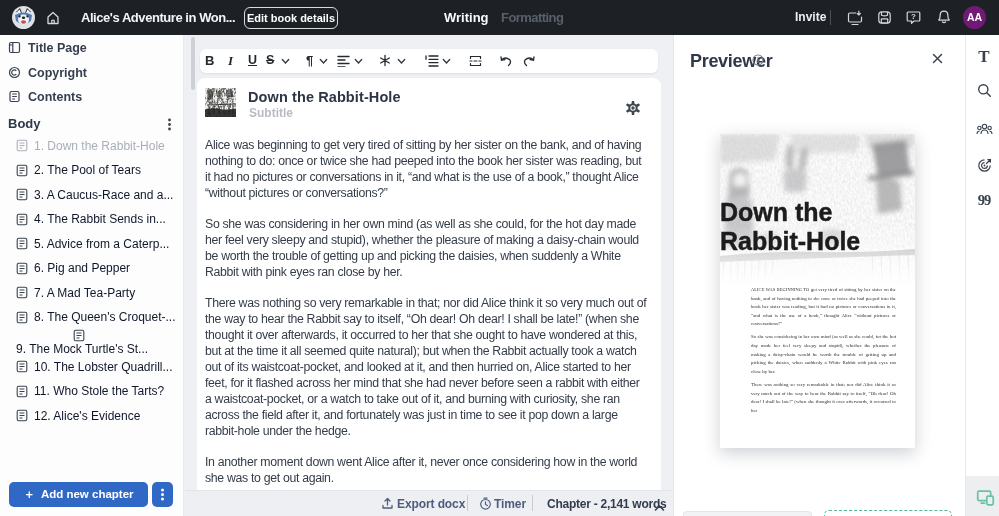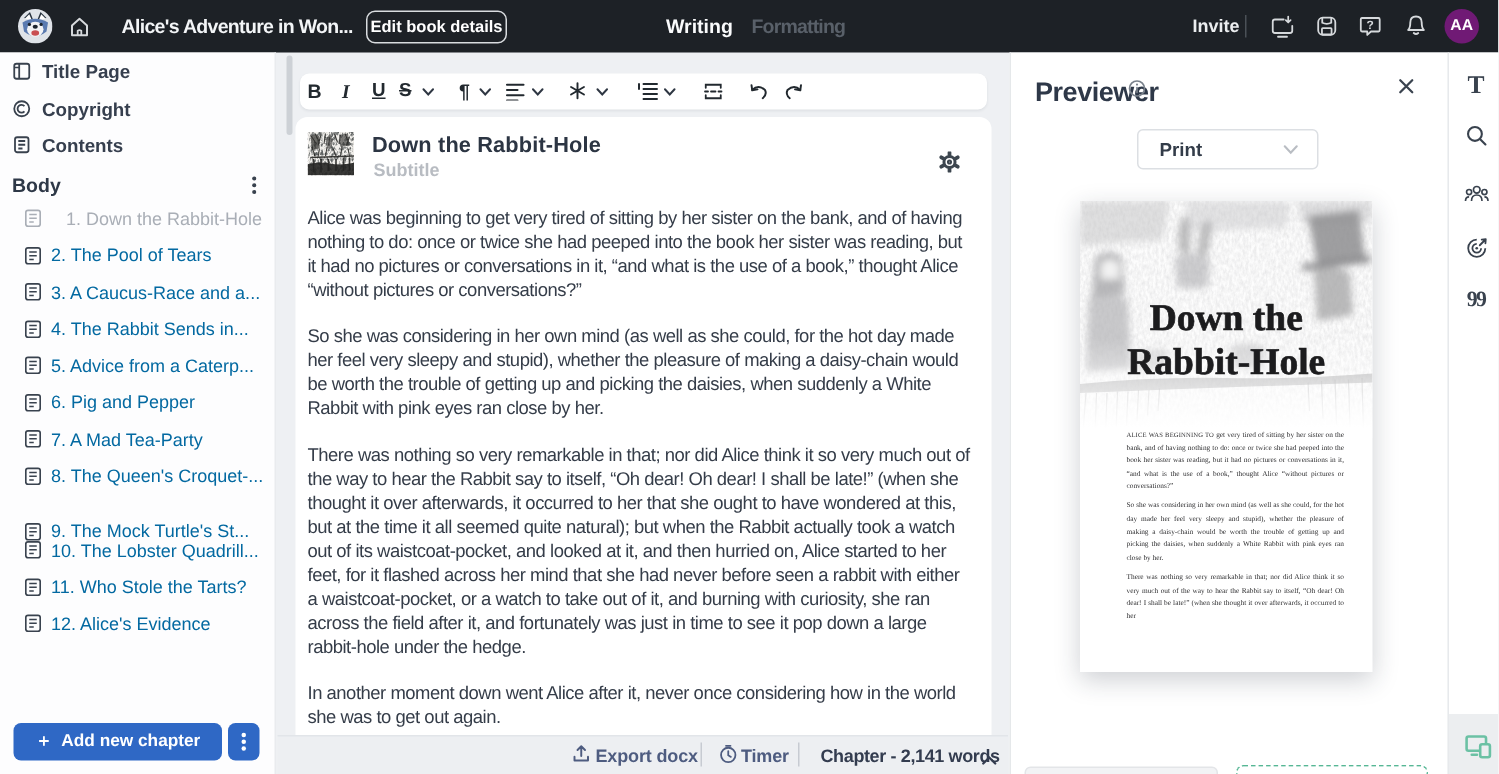--- a/index.html
+++ b/index.html
@@ -13,23 +13,23 @@
   #editbtn { left:244px; top:7px; width:94px; height:22px; border:1px solid #d9dcdf; border-radius:6px; color:#fff; font-size:11px; font-weight:600; text-align:center; line-height:20px; }
   .tab { top:0; height:35px; line-height:35px; font-size:13px; font-weight:700; }
   #invite { left:795px; top:0; height:35px; line-height:35px; color:#eceef0; font-size:12px; font-weight:600; }
   #tb-div { left:830px; top:10px; width:1px; height:15px; background:#4b5157; }
   .avatar { left:963px; top:6px; width:23px; height:23px; border-radius:50%; background:#701a75; color:#fff; font-size:10.5px; font-weight:700; text-align:center; line-height:23px; }
 
   
   #sidebar { left:0; top:35px; width:184px; height:481px; background:#fdfdfe; border-right:1px solid #e9ebee; }
   .sb-item { position:absolute; left:8px; color:#363f4e; font-size:12.5px; font-weight:700; display:flex; height:20px; }
   .sb-item svg { margin-right:7px; }
-  .ch-item { position:absolute; left:16px; color:#0369a1; font-size:12px; font-weight:400; display:flex; align-items:center; height:18px; }
+  .ch-item { position:absolute; left:16px; color:#0f172a; font-size:12px; font-weight:400; display:flex; align-items:center; height:18px; }
   .ch-item svg { margin-right:6px; flex:none; }
-  .ch-grey { color:#a9aeb6;gap:10px; }
+  .ch-grey { color:#a9aeb6; }
   #bodyhdr { left:8px; top:116px; font-size:13px; font-weight:700; color:#2e3847; }
   #addbtn { left:9px; top:482px; width:139px; height:25px; background:#2f68c5; border-radius:5px; color:#fff; font-size:11.5px; font-weight:600; text-align:center; line-height:25px; }
   #addkebab { left:152px; top:482px; width:21px; height:25px; background:#2f68c5; border-radius:5px; }
 
   
   #scrollthumb { left:191px; top:37px; width:4px; height:53px; background:#cdd1d6; border-radius:2px; }
   #toolbar { left:200px; top:49px; width:458px; height:24px; background:#fff; border-radius:6px; box-shadow:0 1px 2px rgba(25,35,50,.08); }
   #card { left:197px; top:78px; width:464px; height:412px; background:#fff; border-radius:8px 8px 0 0; }
   #chap-title { left:248px; top:89px; font-size:14.5px; font-weight:700; color:#2c3543; letter-spacing:.1px; }
   #chap-sub { left:249px; top:106px; font-size:12px; color:#b8bcc2; font-weight:600; }
@@ -40,21 +40,21 @@
   #botbar { left:185px; top:490px; width:487px; height:26px; background:#edeff2; border-top:1px solid #e2e5e9; }
   .bb-txt { top:497px; font-size:12px; font-weight:600; color:#4e5c80; letter-spacing:-0.1px; }
   .bb-div { top:495px; width:1px; height:16px; background:#c7cbd2; }
 
   
   #previewer { left:673px; top:35px; width:292px; height:481px; background:#fff; border-left:1px solid #e5e8ea; }
   #prev-title { left:690px; top:51px; letter-spacing:-0.3px; font-size:18px; font-weight:700; color:#2e3848; }
   #printsel { left:758px; top:86px; width:121px; height:27px; border:1px solid #dcdfe3; border-radius:4px; background:#fff; }
   #printsel span { position:absolute; left:14px; top:6px; font-size:12.5px; color:#333c49; font-weight:600; }
   #page { left:720px; top:134px; width:195px; height:314px; background:#fff; box-shadow:0 5px 16px rgba(30,40,60,.22); overflow:hidden; }
-  #pg-title { position:absolute; left:0; top:63.5px; width:195px; text-align:center; font-family:Liberation Serif, serif; font-weight:700; font-size:25px; line-height:29px; color:#1c1c1e; -webkit-text-stroke:0.45px #1c1c1e; }
+  #pg-title { position:absolute; left:0; top:63.5px; width:195px; font-family:Liberation Sans, sans-serif; font-weight:700; font-size:25px; line-height:29px; color:#1c1c1e; -webkit-text-stroke:0.45px #1c1c1e; }
   #pg-body { position:absolute; left:31px; top:152px; width:145px; font-family:"Liberation Serif", serif; font-size:4.9px; line-height:8.6px; color:#2e2e30; text-align:justify; }
   #pg-body p { margin-bottom:4.5px; }
   #pagecount { left:673px; top:465px; width:292px; text-align:center; font-size:12px; font-weight:600; color:#3a4350; }
   #psel2 { left:683px; top:511px; width:129px; height:10px; background:#f2f3f5; border:1px solid #e3e5e8; border-radius:4px; }
   #pbtn2 { left:824px; top:510px; width:128px; height:10px; background:#fff; border:1.5px dashed #56b795; border-radius:6px; }
 
   
   #strip { left:965px; top:35px; width:34px; height:481px; background:#fff; border-left:1px solid #e7e9ec; }
   #stripgrey { left:966px; top:476px; width:33px; height:40px; background:#eceef0; }
   .strip-ic { position:absolute; left:0; width:34px; text-align:center; }
@@ -197,21 +197,21 @@
         </svg>
         <span>7. A Mad Tea-Party</span>
       </div>
       <div class="ch-item" style="top:308.4px;">
         <svg width="12" height="13" viewBox="0 0 12 13" fill="none" stroke="#39424e" stroke-width="1.1">
           <rect x="1.2" y="1.2" width="9.6" height="10.6" rx="1.5"></rect>
           <path d="M3.5 4 H8.5 M3.5 6.5 H8.5 M3.5 9 H6.5" stroke-width="1"></path>
         </svg>
         <span>8. The Queen's Croquet-...</span>
       </div>
-      <div class="ch-item" style="top:345px;">
+      <div class="ch-item" style="top:329px;flex-direction:column;">
         <svg width="12" height="13" viewBox="0 0 12 13" fill="none" stroke="#39424e" stroke-width="1.1">
           <rect x="1.2" y="1.2" width="9.6" height="10.6" rx="1.5"></rect>
           <path d="M3.5 4 H8.5 M3.5 6.5 H8.5 M3.5 9 H6.5" stroke-width="1"></path>
         </svg>
         <span>9. The Mock Turtle's St...</span>
       </div>
       <div class="ch-item" style="top:357.5px;">
         <svg width="12" height="13" viewBox="0 0 12 13" fill="none" stroke="#39424e" stroke-width="1.1">
           <rect x="1.2" y="1.2" width="9.6" height="10.6" rx="1.5"></rect>
           <path d="M3.5 4 H8.5 M3.5 6.5 H8.5 M3.5 9 H6.5" stroke-width="1"></path>
@@ -336,26 +336,20 @@
         <circle cx="6" cy="6" r="5"></circle>
         <path d="M6 5.3 V8.6" stroke-linecap="round"></path>
         <circle cx="6" cy="3.4" r="0.7" fill="#79818b" stroke="none"></circle>
       </svg>
   </div>
   <div class="abs" style="left:931px;top:51px;">
     <svg width="13" height="13" viewBox="0 0 13 13" stroke="#3a434f" stroke-width="1.5" stroke-linecap="round">
         <path d="M2.5 2.5 L10.5 10.5 M10.5 2.5 L2.5 10.5"></path>
       </svg>
   </div>
-  <div class="abs" id="printsel">
-      <span>Print</span>
-    <svg style="position:absolute;right:12px;top:9px;" width="11" height="8" viewBox="0 0 11 8" fill="none" stroke="#b9bdc3" stroke-width="1.4" stroke-linecap="round">
-        <path d="M1.5 1.5 L5.5 5.8 L9.5 1.5"></path>
-      </svg>
-  </div>
   <div class="abs" id="page">
     <div id="engraving" style="position:absolute;left:0;top:0;width:195px;height:158px;">
     <svg width="195" height="158" viewBox="0 0 195 158">
       <defs>
         <filter id="etch2" x="0" y="0" width="100%" height="100%">
           <feTurbulence type="fractalNoise" baseFrequency="0.55 0.28" numOctaves="3" seed="11" result="n"></feTurbulence>
           <feColorMatrix in="n" type="matrix" values="0 0 0 0 0.42  0 0 0 0 0.42  0 0 0 0 0.44  0 0 0 1.0 -0.28"></feColorMatrix>
         </filter>
         <filter id="soft" x="-30%" y="-30%" width="160%" height="160%">
           <feGaussianBlur stdDeviation="2.6"></feGaussianBlur>

